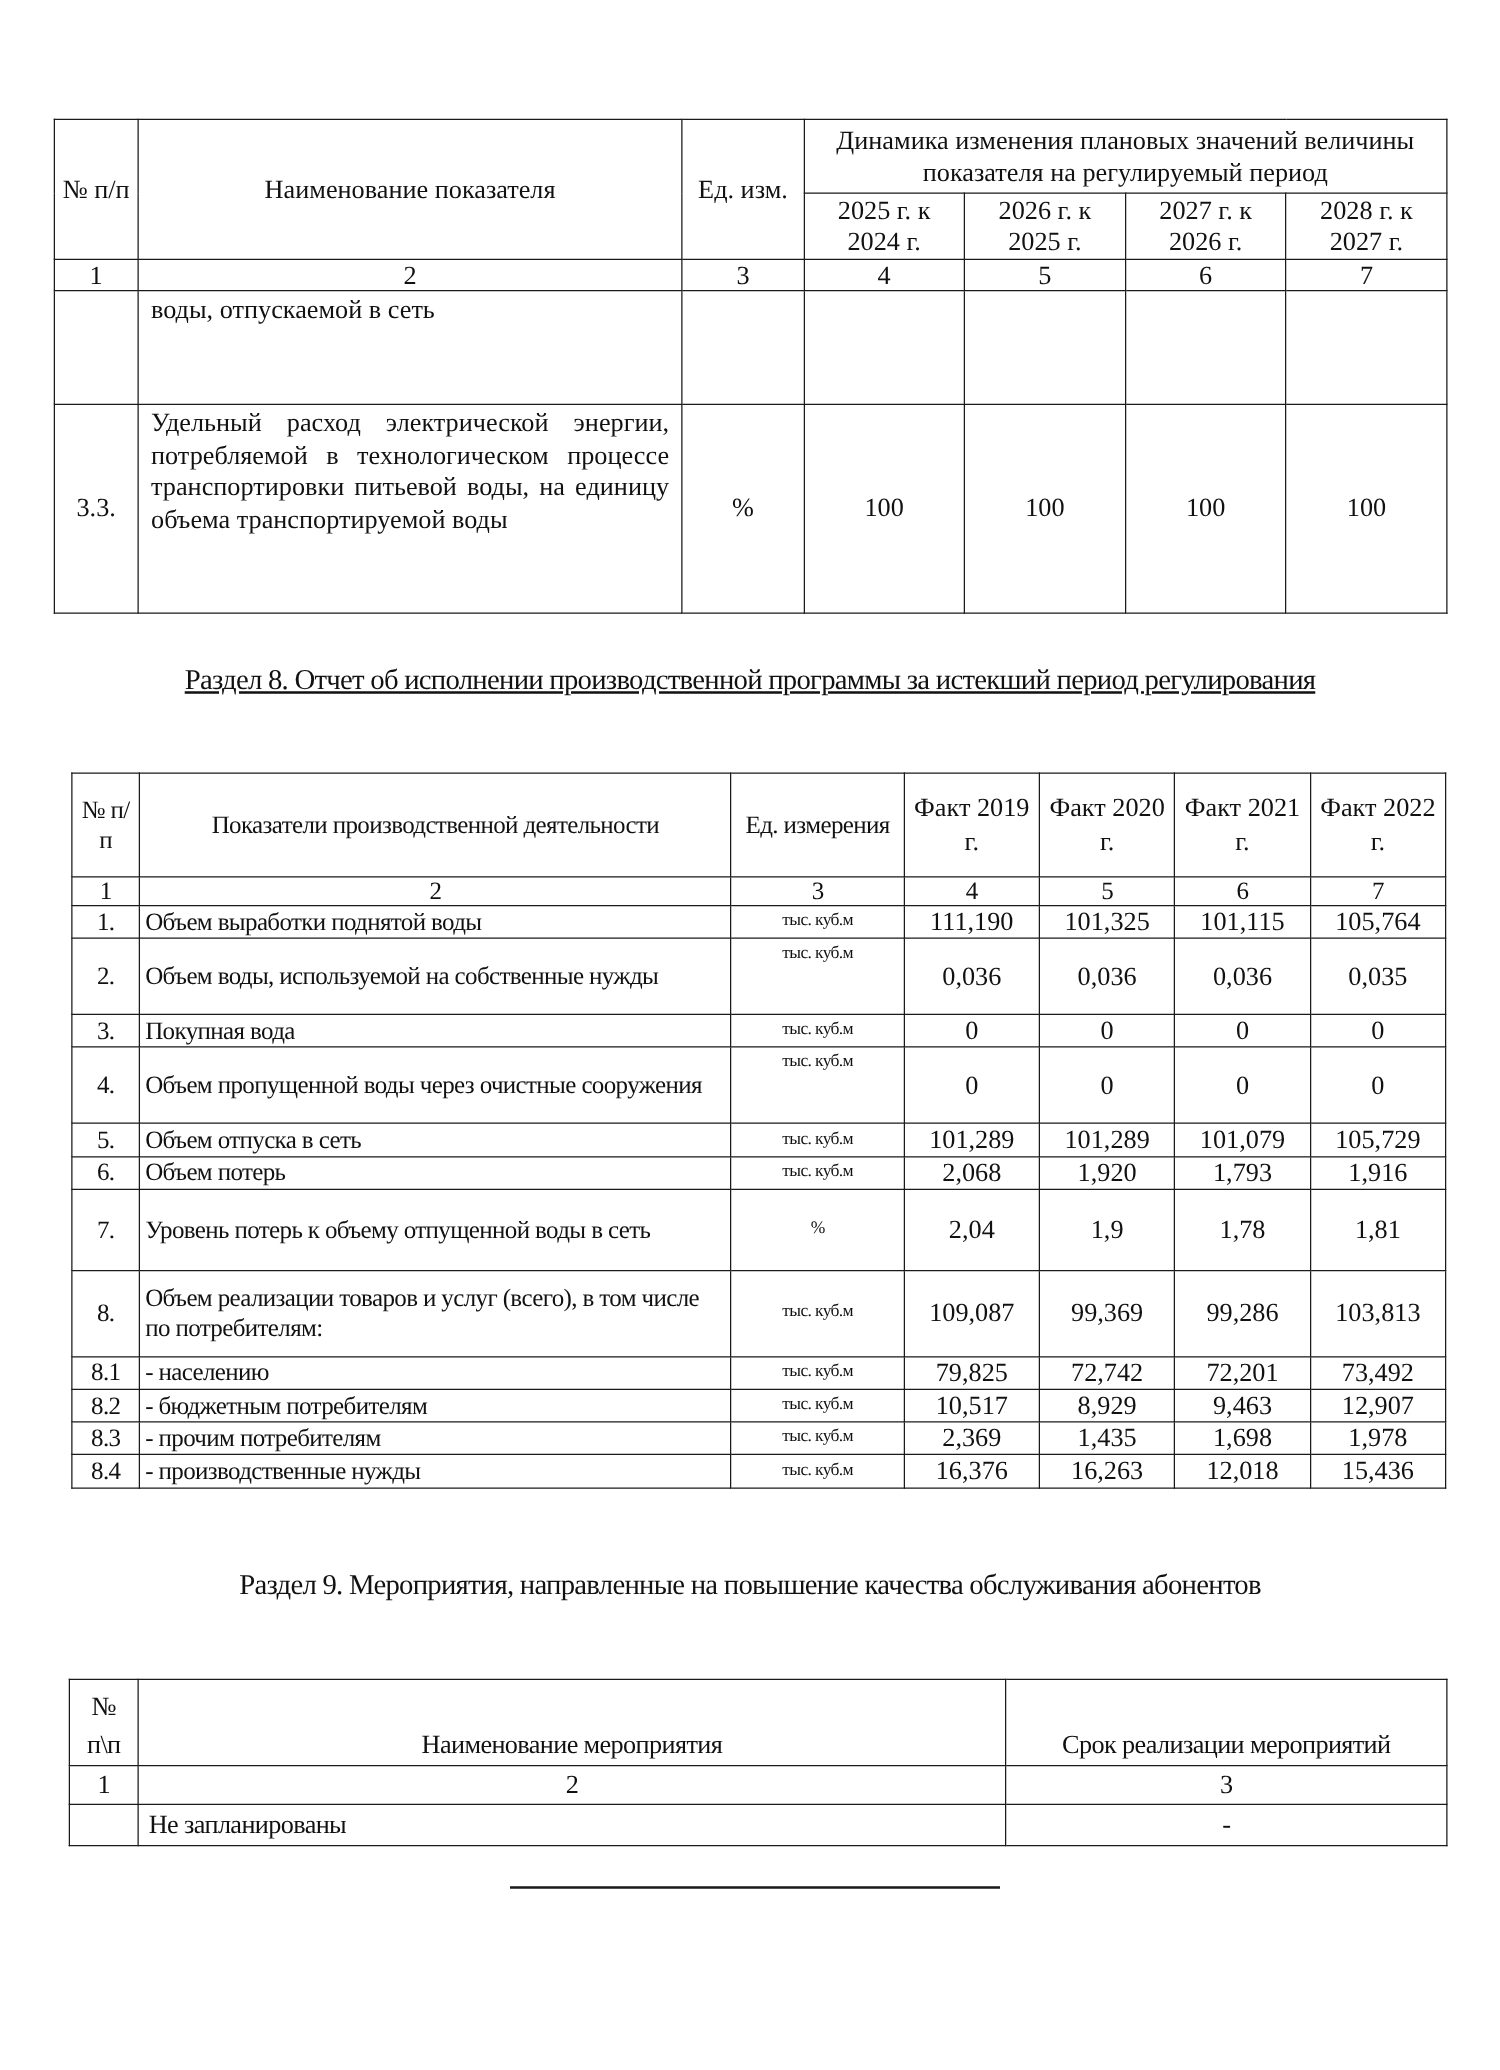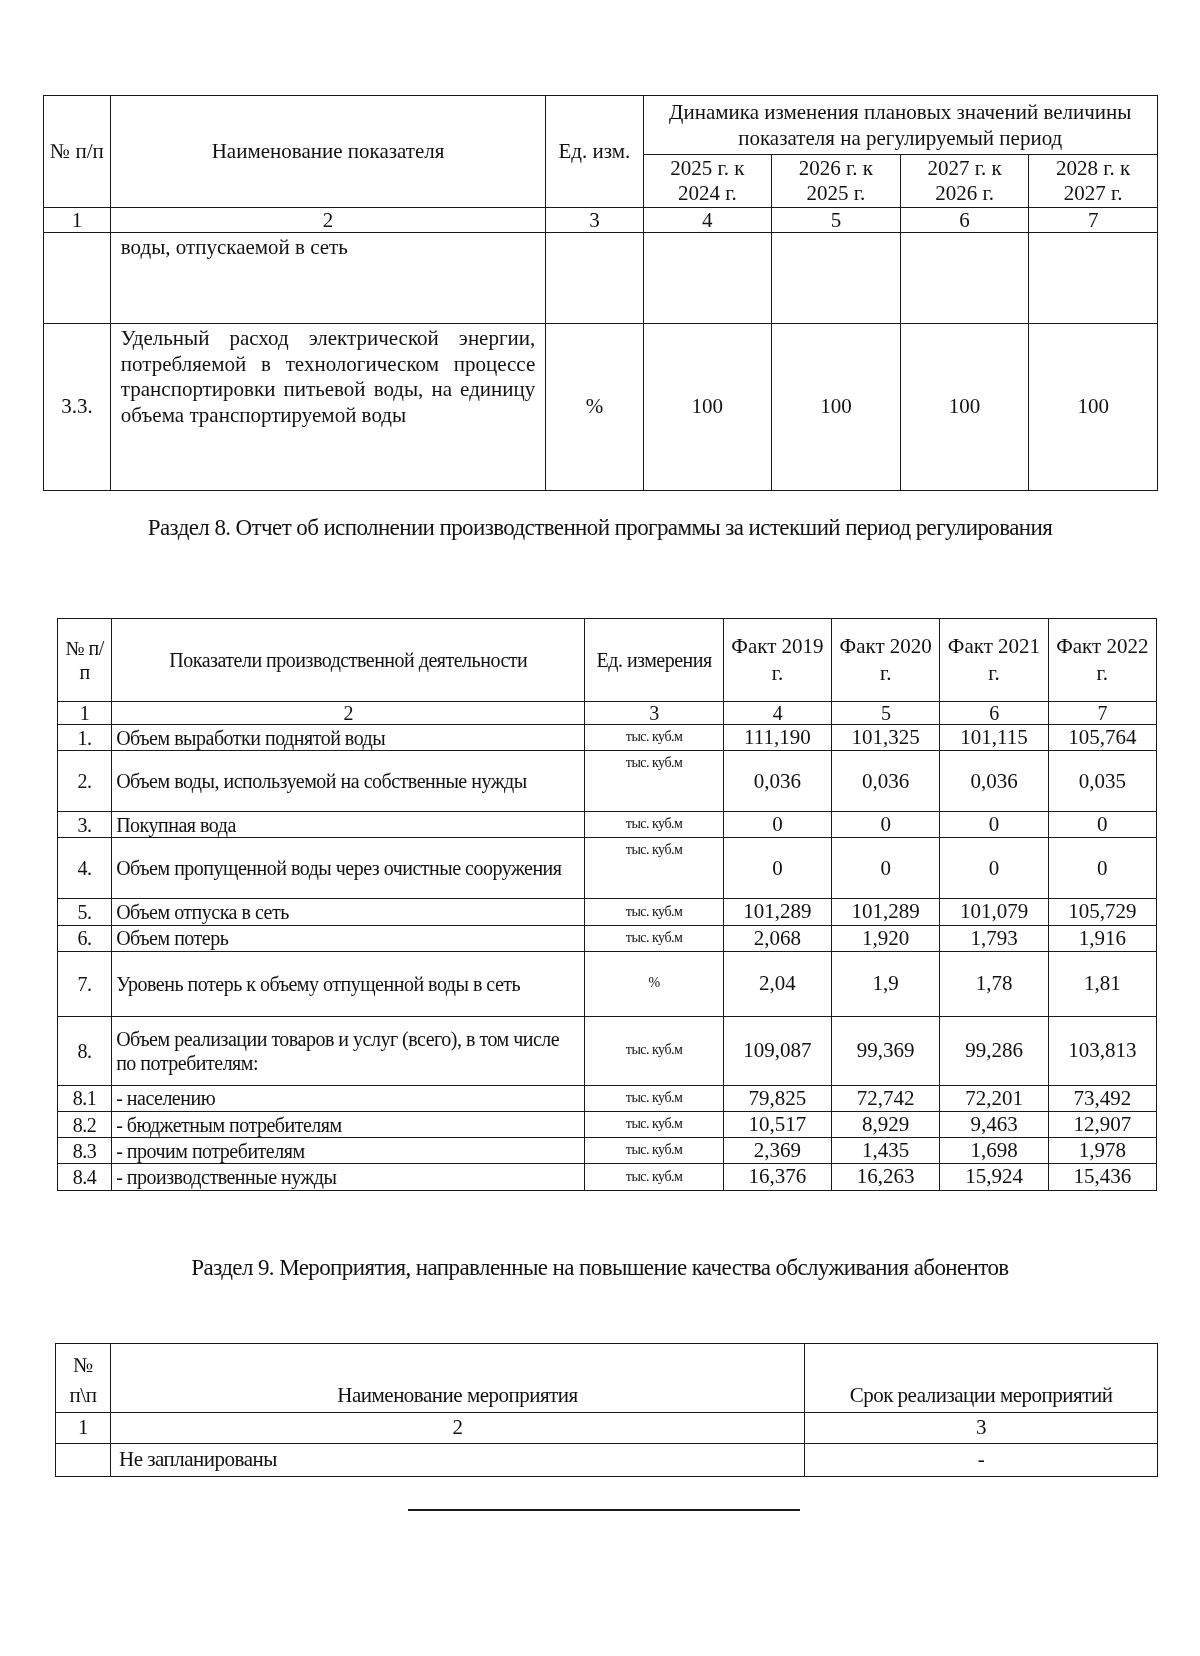--- a/index.html
+++ b/index.html
@@ -59,21 +59,21 @@
     .section-title {
       position: absolute;
       left: 0;
       width: 1200px;
       text-align: center;
       font-family: "Liberation Serif", "DejaVu Serif", serif;
       font-size: 23px;
       line-height: 1.35;
       letter-spacing: -0.6px;
     }
-    #sec8-title { top: 512px; }
+    #sec8-title { top: 528px; text-decoration: underline; }
     #sec9-title { top: 1252px; }
 
     
     #t2 {
       left: 57px;
       top: 618px;
       width: 1100px;
       font-size: 20px;
       letter-spacing: -0.5px;
     }
@@ -306,21 +306,21 @@
         <td class="val">1,435</td>
         <td class="val">1,698</td>
         <td class="val">1,978</td>
       </tr>
       <tr class="h1">
         <td>8.4</td>
         <td class="name">- производственные нужды</td>
         <td class="unit">тыс. куб.м</td>
         <td class="val">16,376</td>
         <td class="val">16,263</td>
-        <td class="val">15,924</td>
+        <td class="val">12,018</td>
         <td class="val">15,436</td>
       </tr>
     </tbody>
 </table>
 
 <div id="sec9-title" class="section-title">Раздел 9. Мероприятия, направленные на повышение качества обслуживания абонентов</div>
 
 <table id="t3">
   <colgroup>
     <col class="c1">

